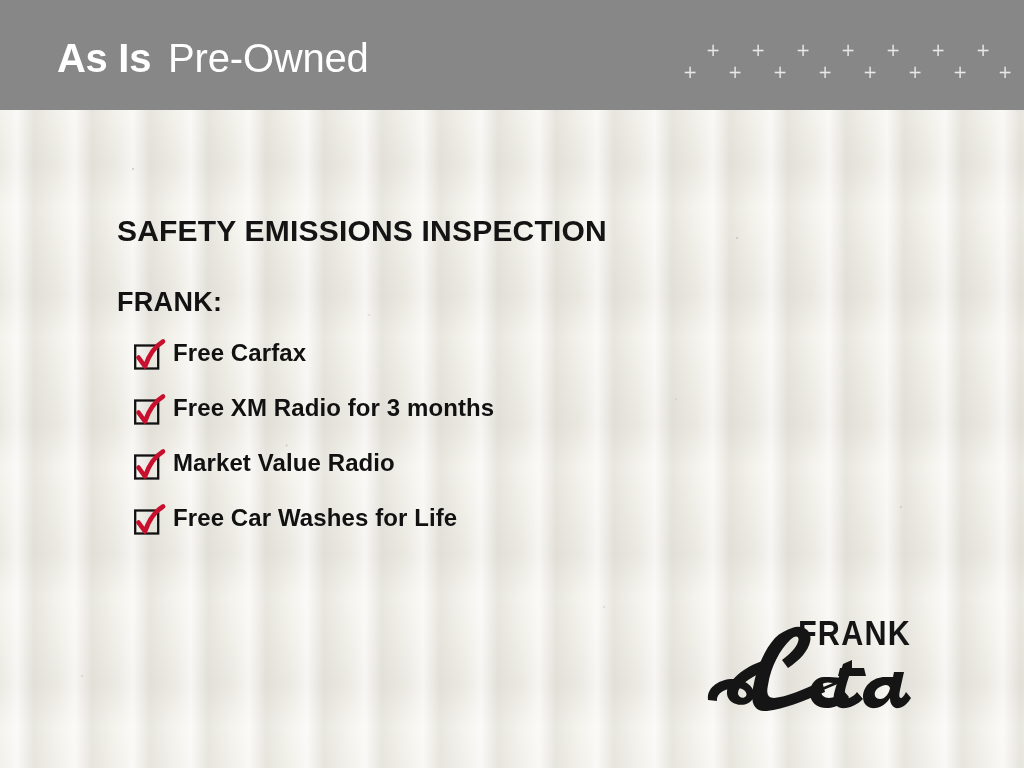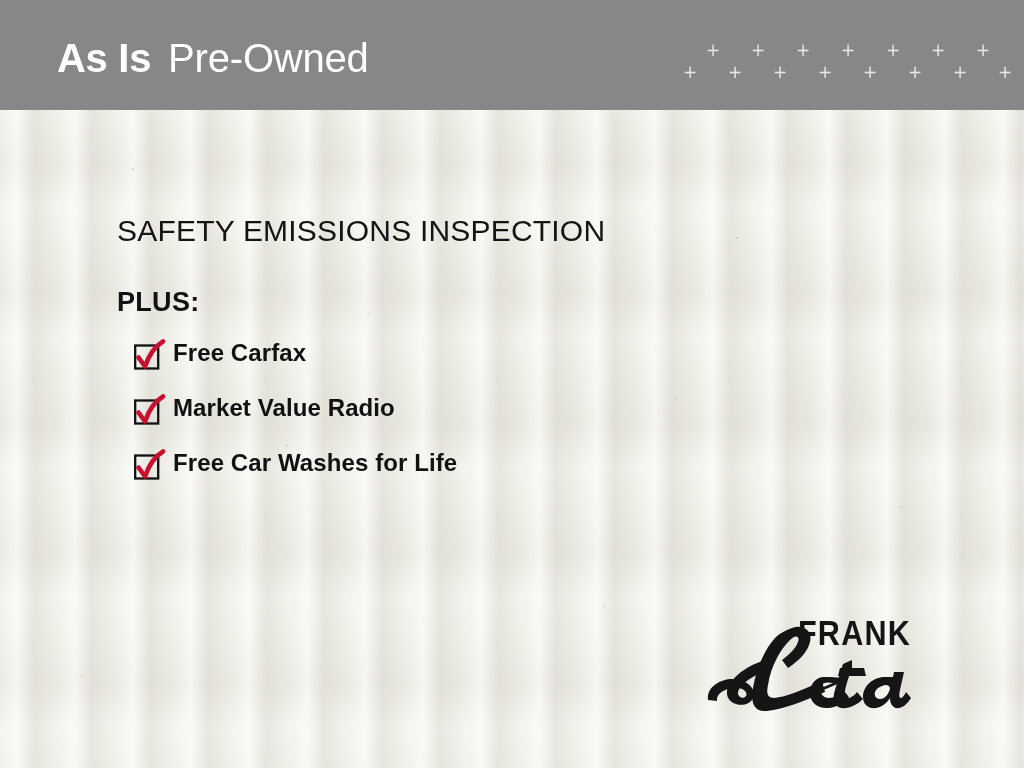--- a/index.html
+++ b/index.html
@@ -88,21 +88,21 @@
     font-family: "DejaVu Sans", sans-serif;
     user-select: none;
   }
 
   
   .headline {
     position: absolute;
     left: 117px;
     top: 214px;
     font-size: 30px;
-    font-weight: 400;
+    font-weight: 700;
     color: #141414;
     letter-spacing: 0.2px;
     white-space: nowrap;
   }
   .plus-label {
     position: absolute;
     left: 117px;
     top: 287px;
     font-size: 27px;
     font-weight: 800;
@@ -175,29 +175,36 @@
         <span class="plus-mark" style="left: 146px; top: 22px; color: rgb(232, 232, 232);">+</span>
         <span class="plus-mark" style="left: 191px; top: 22px; color: rgb(232, 232, 232);">+</span>
         <span class="plus-mark" style="left: 236px; top: 22px; color: rgb(232, 232, 232);">+</span>
         <span class="plus-mark" style="left: 281px; top: 22px; color: rgb(232, 232, 232);">+</span>
         <span class="plus-mark" style="left: 326px; top: 22px; color: rgb(232, 232, 232);">+</span>
       </div>
   </div>
 
   <div class="headline">SAFETY EMISSIONS INSPECTION</div>
 
-  <div class="plus-label">PLUS:</div>
+  <div class="plus-label">FRANK:</div>
 
   <div class="check-list" id="check-list">
       <div class="check-row">
         <span class="checkbox-icon"><svg viewBox="0 0 34 34" width="34" height="34" style="overflow:visible">
             <rect x="1.2" y="4.5" width="23" height="23" fill="none" stroke="#111111" stroke-width="2.3"></rect>
             <path d="M4.5,16.5 L11,25.5 C14.5,15 20,6 29,0.5" fill="none" stroke="#c8102e" stroke-width="4.6" stroke-linecap="round" stroke-linejoin="round"></path>
           </svg></span>
         <span class="check-label">Free Carfax</span>
+      </div>
+      <div class="check-row">
+        <span class="checkbox-icon"><svg viewBox="0 0 34 34" width="34" height="34" style="overflow:visible">
+            <rect x="1.2" y="4.5" width="23" height="23" fill="none" stroke="#111111" stroke-width="2.3"></rect>
+            <path d="M4.5,16.5 L11,25.5 C14.5,15 20,6 29,0.5" fill="none" stroke="#c8102e" stroke-width="4.6" stroke-linecap="round" stroke-linejoin="round"></path>
+          </svg></span>
+        <span class="check-label">Free XM Radio for 3 months</span>
       </div>
       <div class="check-row">
         <span class="checkbox-icon"><svg viewBox="0 0 34 34" width="34" height="34" style="overflow:visible">
             <rect x="1.2" y="4.5" width="23" height="23" fill="none" stroke="#111111" stroke-width="2.3"></rect>
             <path d="M4.5,16.5 L11,25.5 C14.5,15 20,6 29,0.5" fill="none" stroke="#c8102e" stroke-width="4.6" stroke-linecap="round" stroke-linejoin="round"></path>
           </svg></span>
         <span class="check-label">Market Value Radio</span>
       </div>
       <div class="check-row">
         <span class="checkbox-icon"><svg viewBox="0 0 34 34" width="34" height="34" style="overflow:visible">

